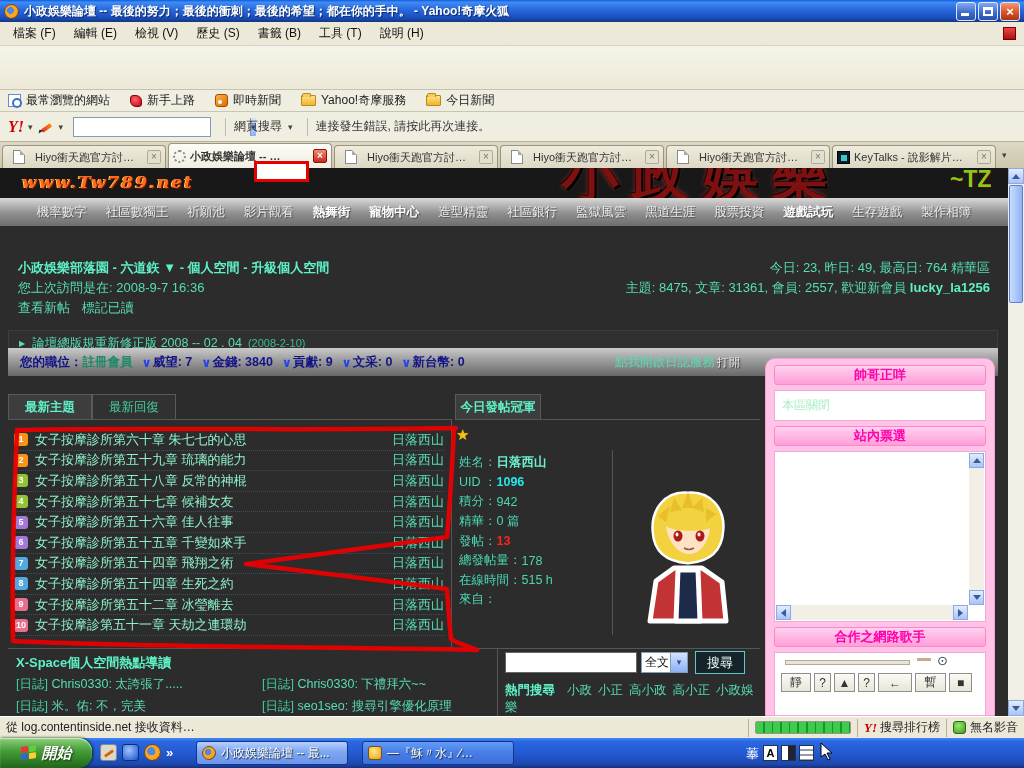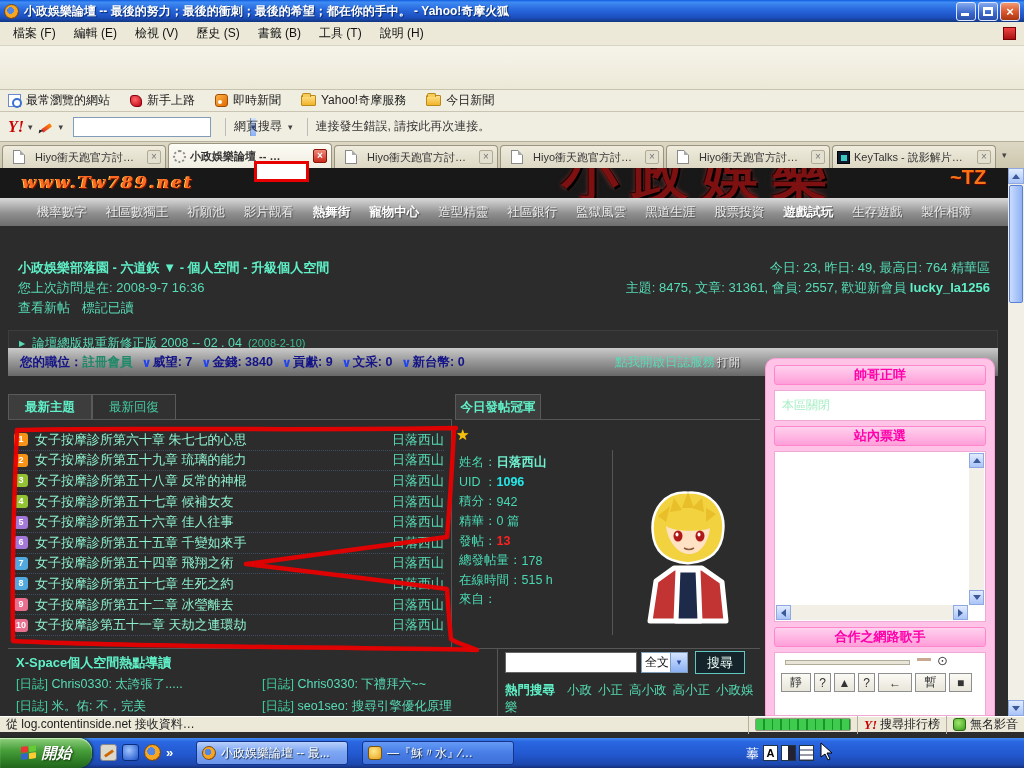--- a/index.html
+++ b/index.html
@@ -60,21 +60,21 @@
   .tclose{width:14px;height:14px;border:1px solid #b0ab97;background:#e4e0cf;color:#777;font-size:10px;line-height:12px;text-align:center;border-radius:2px}
   .tclose.red{background:linear-gradient(180deg,#f08a7a,#c92a1a);border-color:#8a1508;color:#fff;font-weight:bold}
   .spinner{width:13px;height:13px;border-radius:50%;border:2px dotted #8a8a8a}
   .kt-icon{width:13px;height:13px;background:#0d1a30;border:1px solid #000;position:relative}
   .kt-icon::after{content:"";position:absolute;left:3px;top:3px;width:6px;height:6px;background:#3ac8c0}
   
   #content{left:0;top:168px;width:1008px;height:548px;background:#2c2c2c;overflow:hidden}
   #banner{position:absolute;left:0;top:0;width:1008px;height:30px;background:#181818;overflow:hidden}
   .site-url{position:absolute;left:22px;top:4px;font-family:"DejaVu Serif",serif;font-style:italic;font-weight:bold;font-size:17px;letter-spacing:2px;color:#ff6a22;text-shadow:1px 1px 0 #7a1500,-1px 0 0 #ffd24a}
   .big-logo{position:absolute;left:562px;top:-30px;font-size:56px;font-weight:bold;letter-spacing:14px;color:#7d1111;text-shadow:2px 2px 0 #000,-1px -1px 0 #2a0505,0 0 5px #a33}
-  .logo-tz{position:absolute;left:950px;top:-2px;font-size:20px;font-weight:bold;color:#f97316;text-shadow:1px 1px 0 #600}
+  .logo-tz{position:absolute;left:950px;top:-2px;font-size:23px;font-weight:bold;color:#84cc16;text-shadow:1px 1px 0 #600}
   #topnav{position:absolute;left:0;top:30px;width:1008px;height:28px;background:linear-gradient(180deg,#d9d9d9,#8f8f8f 55%,#6d6d6d);display:flex;align-items:center;justify-content:center;gap:19px;font-size:12.5px}
   #topnav .ni{color:#ececec;text-shadow:1px 1px 1px #4a4a4a}
   #topnav .ni.hl{font-weight:bold;color:#fff}
   .cy{color:#57dcb6}
   .cyb{color:#5ff0c8;font-weight:bold}
   .rline{text-align:center}
   
   #userbar{position:absolute;left:8px;top:180px;width:990px;height:28px;background:linear-gradient(180deg,#cacaca,#9b9b9b 45%,#686868);display:flex;align-items:center;font-size:12.5px}
   #userbar .navy{color:#141487;font-weight:bold}
   #userbar .vee{color:#2244ee;font-weight:bold;margin-left:9px;margin-right:1px}
@@ -101,21 +101,21 @@
   .tri.up{border-width:0 4px 5px 4px;border-color:transparent transparent #3a5a9a transparent}
   .tri.dn{border-width:5px 4px 0 4px;border-color:#3a5a9a transparent transparent transparent}
   .tri.lf{border-width:4px 5px 4px 0;border-color:transparent #3a5a9a transparent transparent}
   .tri.rt{border-width:4px 0 4px 5px;border-color:transparent transparent transparent #3a5a9a}
   .sb-track{position:absolute;background:#f2f0e6}
   .pbtn{height:19px;border:1px solid #8f8f8f;background:linear-gradient(180deg,#fbfaf4,#e8e6da);font-size:12px;color:#333;display:flex;align-items:center;justify-content:center}
   
   .hotk{color:#55ddb2;margin-right:6px}
   .dk-input{background:#fff;border:1px solid #666;font-size:12px}
   
-  #statusbar{left:0;top:716px;width:1024px;height:16px;background:#ece9d8;border-top:1px solid #fff;display:flex;align-items:center;font-size:12px;color:#222}
+  #statusbar{left:0;top:716px;width:1024px;height:22px;background:#ece9d8;border-top:1px solid #fff;display:flex;align-items:center;font-size:12px;color:#222}
   .st-cell{border-left:1px solid #b5b09a;height:18px;display:flex;align-items:center;padding:0 6px}
   .progress{width:96px;height:13px;border:1px solid #9a9686;background:#fff;background:repeating-linear-gradient(90deg,#3ecb4e 0 7px,#18962a 7px 8.6px);border-radius:2px}
   .wretch-ico{width:13px;height:13px;background:radial-gradient(circle at 40% 35%,#9fe86a,#3a9a1e);border:1px solid #2a6a10;border-radius:3px}
   
   #taskbar{left:0;top:738px;width:1024px;height:30px;background:linear-gradient(180deg,#3f8af3 0%,#2a67e2 12%,#2258cf 55%,#1c47ad 88%,#142f7c 100%)}
   #startbtn{position:absolute;left:0;top:0;width:92px;height:30px;border-radius:0 14px 14px 0;background:linear-gradient(180deg,#8fd07f,#49a03b 40%,#2f7f26 75%,#22661c);box-shadow:inset 0 1px 1px #cfeebf,1px 0 3px #0a2a08;display:flex;align-items:center;justify-content:center;gap:5px}
   #startbtn .txt{color:#fff;font-weight:bold;font-style:italic;font-size:15px;text-shadow:1px 1px 2px #123a0a}
   .winflag{width:16px;height:14px;display:grid;grid-template-columns:7px 7px;grid-template-rows:6px 6px;gap:1px;transform:skewY(-6deg)}
   .winflag i{border-radius:1px}
   .winflag i:nth-child(1){background:#e33}.winflag i:nth-child(2){background:#6c3}.winflag i:nth-child(3){background:#36c}.winflag i:nth-child(4){background:#fc3}
@@ -356,21 +356,21 @@
           <a class="ttitle">女子按摩診所第五十五章 千變如來手</a>
           <span class="tauthor">日落西山</span>
         </div>
       <div class="trow">
           <span class="tnum b-bl">7</span>
           <a class="ttitle">女子按摩診所第五十四章 飛翔之術</a>
           <span class="tauthor">日落西山</span>
         </div>
       <div class="trow">
           <span class="tnum b-bl">8</span>
-          <a class="ttitle">女子按摩診所第五十七章 生死之約</a>
+          <a class="ttitle">女子按摩診所第五十四章 生死之約</a>
           <span class="tauthor">日落西山</span>
         </div>
       <div class="trow">
           <span class="tnum b-pk">9</span>
           <a class="ttitle">女子按摩診所第五十二章 冰瑩離去</a>
           <span class="tauthor">日落西山</span>
         </div>
       <div class="trow">
           <span class="tnum b-pk">10</span>
           <a class="ttitle">女子按摩診第五十一章 天劫之連環劫</a>

